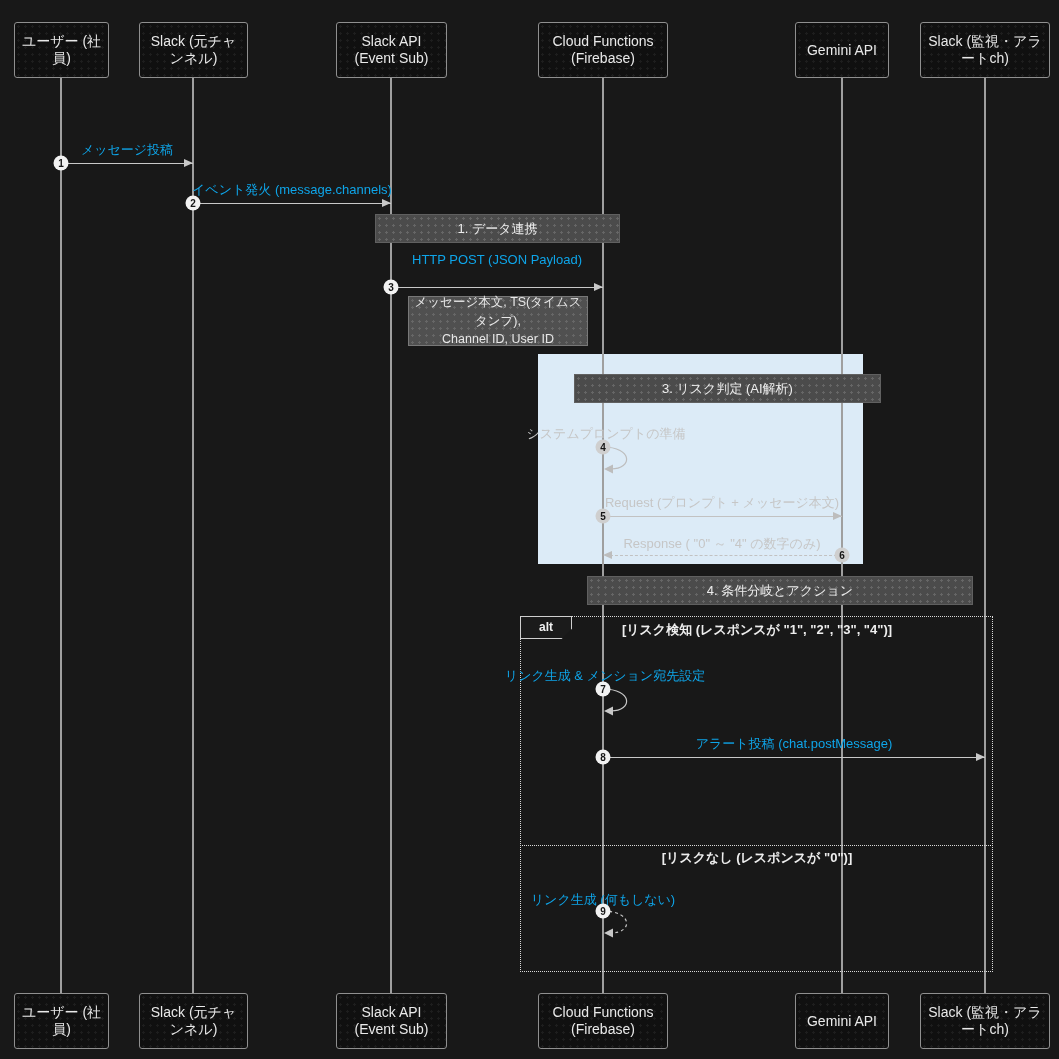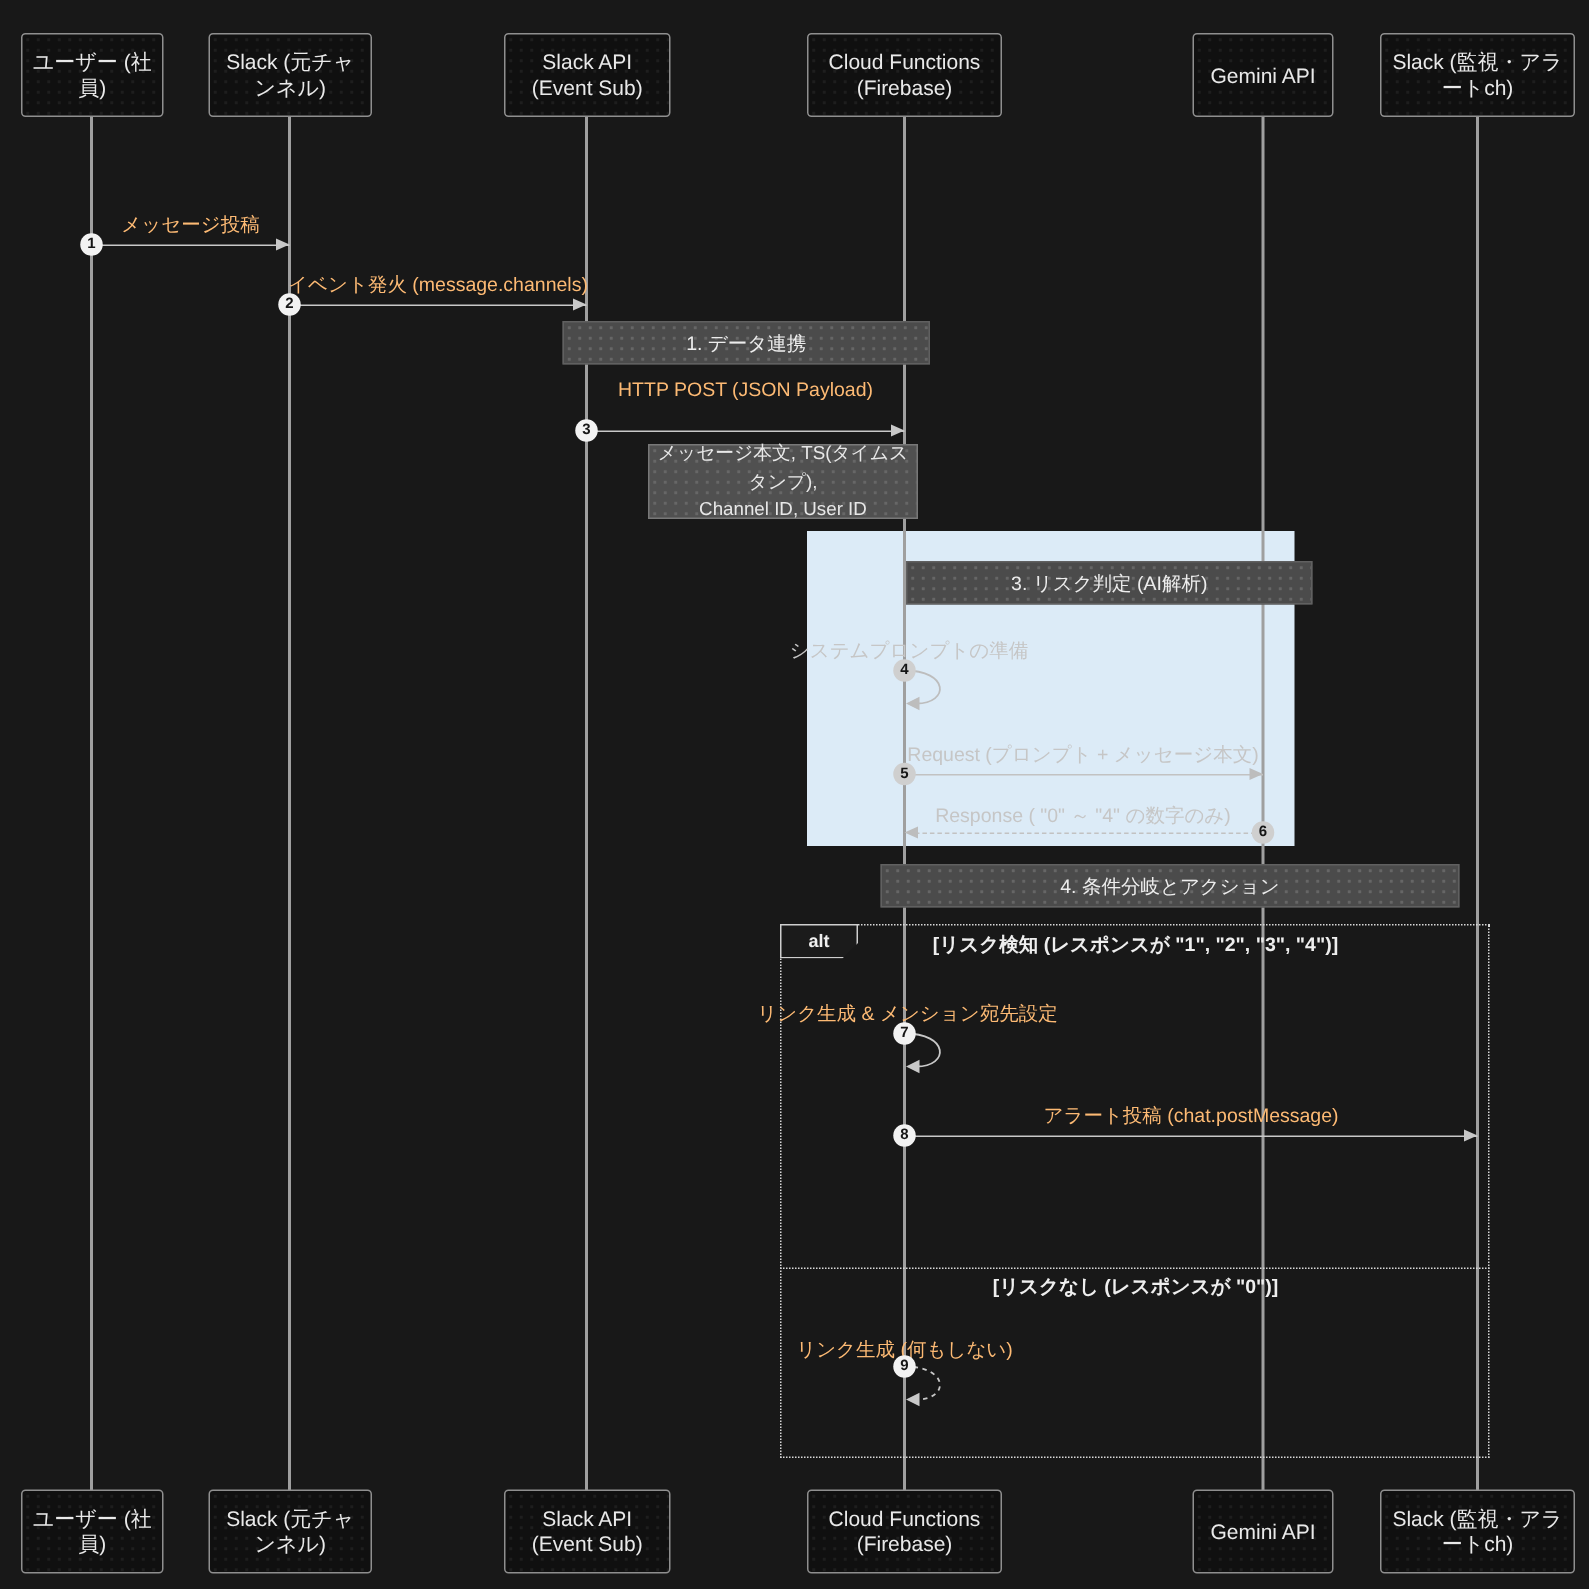--- a/index.html
+++ b/index.html
@@ -32,21 +32,21 @@
   .alt-frame{position:absolute;left:520px;top:616px;width:473px;height:356px;border:1px dotted #d9d9d9;box-sizing:border-box;}
   .alt-divider{position:absolute;left:520px;top:845px;width:473px;height:0;border-top:1px dotted #d9d9d9;}
   .alt-label{
     position:absolute;left:520px;top:616px;width:52px;height:23px;box-sizing:border-box;
     background:#1b1b1b;border:1px solid #cfcfcf;
     clip-path:polygon(0 0,100% 0,100% 55%,80% 100%,0 100%);
     display:flex;align-items:center;justify-content:center;
     color:#f0f0f0;font-size:12px;font-weight:bold;padding-bottom:2px;
   }
   .cond-label{position:absolute;transform:translateX(-50%);color:#eeeeee;font-size:13px;font-weight:600;white-space:nowrap;}
-  .msg-label{position:absolute;transform:translateX(-50%);font-size:13px;color:#fdba74;white-space:nowrap;}
+  .msg-label{position:absolute;transform:translateX(-50%);font-size:13px;color:#0ea5e9;white-space:nowrap;}
   .msg-label.muted{color:#c6c6c6;}
   .arrow{position:absolute;height:0;border-top:1.2px solid #c8c8c8;}
   .arrow.dashed{border-top-style:dashed;}
   .arrow.muted{border-top-color:#c2c2c2;}
   .head{position:absolute;width:0;height:0;}
   .head.right{border-top:4.5px solid transparent;border-bottom:4.5px solid transparent;border-left:9px solid #c8c8c8;}
   .head.left{border-top:4.5px solid transparent;border-bottom:4.5px solid transparent;border-right:9px solid #c8c8c8;}
   .num-circle{
     position:absolute;width:15px;height:15px;border-radius:50%;
     background:#f2f2f2;color:#161616;font-size:10px;font-weight:bold;
@@ -82,39 +82,39 @@
 
   <div class="alt-frame z3"></div>
   <div class="alt-divider z3"></div>
   <div class="alt-label z5">
       <span>alt</span>
     </div>
   <div class="cond-label z4" style="left:757px;top:621px">[リスク検知 (レスポンスが "1", "2", "3", "4")]</div>
   <div class="cond-label z4" style="left:757px;top:849px">[リスクなし (レスポンスが "0")]</div>
 
   <div class="banner z4" style="left:375px;top:214px;width:245px">1. データ連携</div>
-  <div class="banner z4" style="left:604px;top:374px;width:271px">3. リスク判定 (AI解析)</div>
+  <div class="banner z4" style="left:574px;top:374px;width:307px">3. リスク判定 (AI解析)</div>
   <div class="banner z4" style="left:587px;top:576px;width:386px">4. 条件分岐とアクション</div>
 
   <div class="msg-label z4" style="left:127px;top:141px">メッセージ投稿</div>
   <div class="arrow z4" style="left:61px;top:163px;width:132px"></div>
   <div class="head right z4" style="left:184px;top:159px"></div>
   <div class="num-circle" style="left:61px;top:163px">1</div>
 
   <div class="msg-label z4" style="left:292px;top:181px">イベント発火 (message.channels)</div>
   <div class="arrow z4" style="left:193px;top:203px;width:198px"></div>
   <div class="head right z4" style="left:382px;top:199px"></div>
   <div class="num-circle" style="left:193px;top:203px">2</div>
 
   <div class="msg-label z4" style="left:497px;top:252px">HTTP POST (JSON Payload)</div>
   <div class="arrow z4" style="left:391px;top:287px;width:212px"></div>
   <div class="head right z4" style="left:594px;top:283px"></div>
   <div class="num-circle" style="left:391px;top:287px">3</div>
 
-  <div class="note z4" style="left:432px;top:296px;width:180px;height:50px">
+  <div class="note z4" style="left:408px;top:296px;width:180px;height:50px">
     <div>メッセージ本文, TS(タイムスタンプ),</div>
     <div>Channel ID, User ID</div>
   </div>
 
   <div class="msg-label muted z4" style="left:606px;top:425px">システムプロンプトの準備</div>
   <svg class="loop z4" style="left:603px;top:446px" width="42" height="28" viewBox="0 0 42 28">
     <path d="M0 1 C 30 1, 30 23, 8 23" fill="none" stroke="#bdbdbd" stroke-width="1.2"></path>
     <polygon points="1,23 10,18.5 10,27.5" fill="#bdbdbd"></polygon>
   </svg>
   <div class="num-circle muted" style="left:603px;top:447px">4</div>

